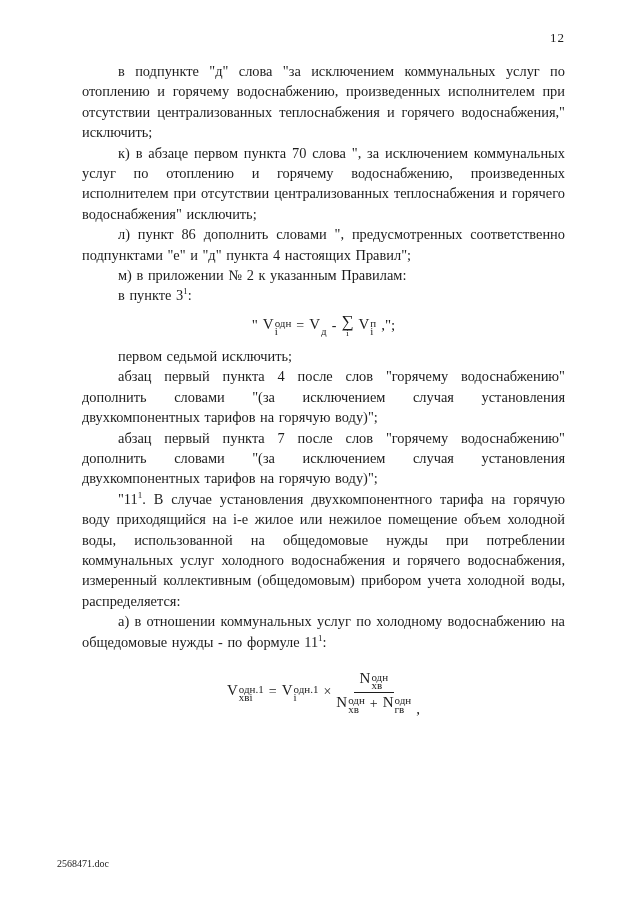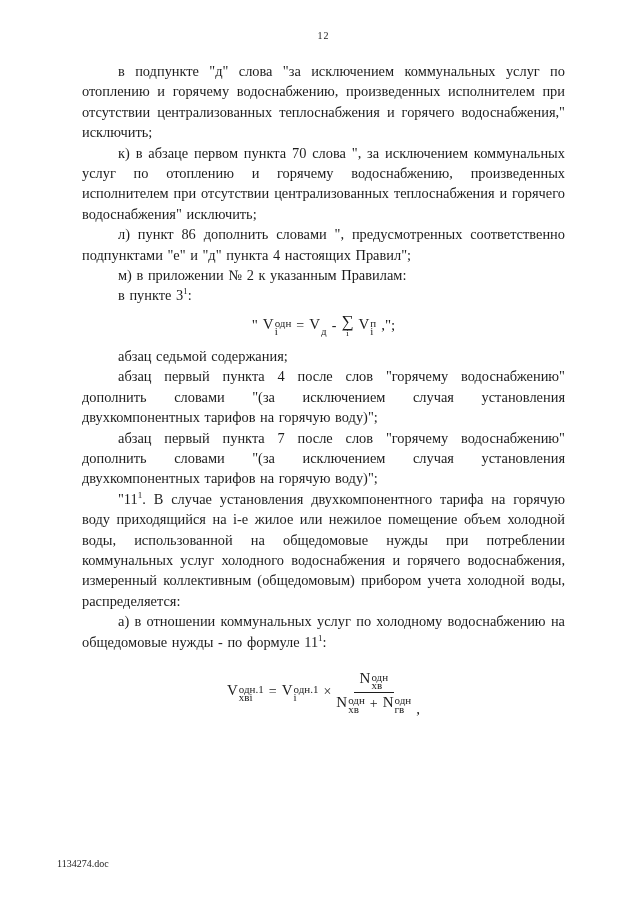--- a/index.html
+++ b/index.html
@@ -10,22 +10,22 @@
     background: #ffffff;
     overflow: hidden;
     font-family: "Liberation Serif", serif;
     color: #1c1c1c;
   }
   .pagenum {
     position: absolute;
     top: 30px;
     left: 82px;
     width: 483px;
-    text-align: center;
-    font-size: 10px;
+    text-align: right;
+    font-size: 13px;
     letter-spacing: 1px;
   }
   .content {
     position: absolute;
     top: 61px;
     left: 82px;
     width: 483px;
   }
   p.para {
     margin: 0;
@@ -127,21 +127,21 @@
       <span class="term"><span class="base">V</span><span class="stack"><span class="s-sup">д</span><span class="s-sub"></span></span></span>
       <span class="op">-</span>
       <span class="sum">
           <span class="sum-sym">∑</span>
           <span class="sum-idx">i</span>
         </span>
       <span class="term"><span class="base">V</span><span class="stack"><span class="s-sup">п</span><span class="s-sub">i</span></span></span>
       <span>,";</span>
     </div>
 
-    <p class="para">абзац седьмой содержания;</p>
+    <p class="para">первом седьмой исключить;</p>
 
     <p class="para">абзац первый пункта 4 после слов "горячему водоснабжению" дополнить словами "(за исключением случая установления двухкомпонентных тарифов на горячую воду)";</p>
 
     <p class="para">абзац первый пункта 7 после слов "горячему водоснабжению" дополнить словами "(за исключением случая установления двухкомпонентных тарифов на горячую воду)";</p>
 
 
     <p class="para"><span>"11</span><sup class="sp">1</sup><span>. В случае установления двухкомпонентного тарифа на горячую воду приходящийся на i-е жилое или нежилое помещение объем холодной воды, использованной на общедомовые нужды при потреблении коммунальных услуг холодного водоснабжения и горячего водоснабжения, измеренный коллективным (общедомовым) прибором учета холодной воды, распределяется:</span></p>
 
     <p class="para"><span>а) в отношении коммунальных услуг по холодному водоснабжению на общедомовые нужды - по формуле 11</span><sup class="sp">1</sup><span>:</span></p>
 
@@ -158,15 +158,15 @@
             <span class="term"><span class="base">N</span><span class="stack"><span class="s-sup">одн</span><span class="s-sub">хв</span></span></span>
             <span class="op">+</span>
             <span class="term"><span class="base">N</span><span class="stack"><span class="s-sup">одн</span><span class="s-sub">гв</span></span></span>
           </span>
       </span>
       <span class="tail">,</span>
     </div>
 
   </div>
 
-  <div class="footer">1134274.doc</div>
+  <div class="footer">2568471.doc</div>
 
 </div>
 
 </body></html>

